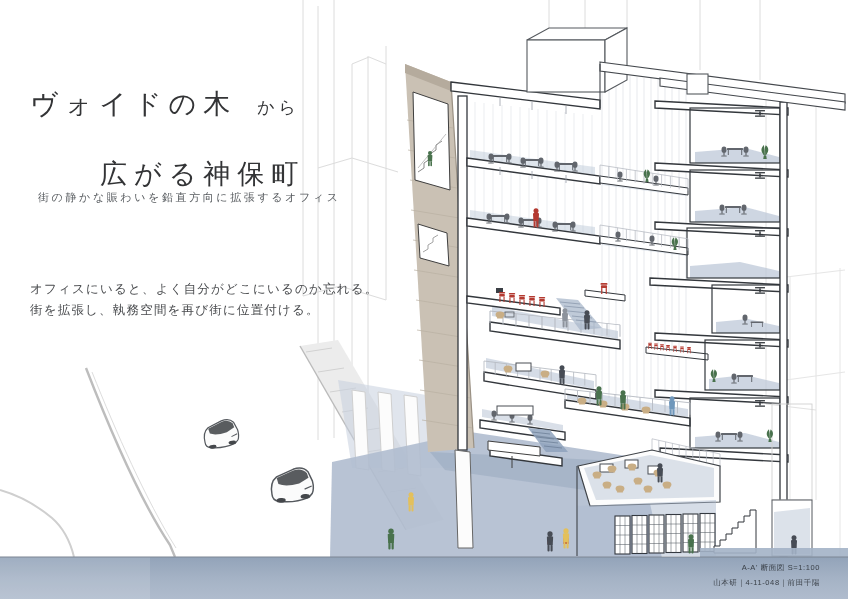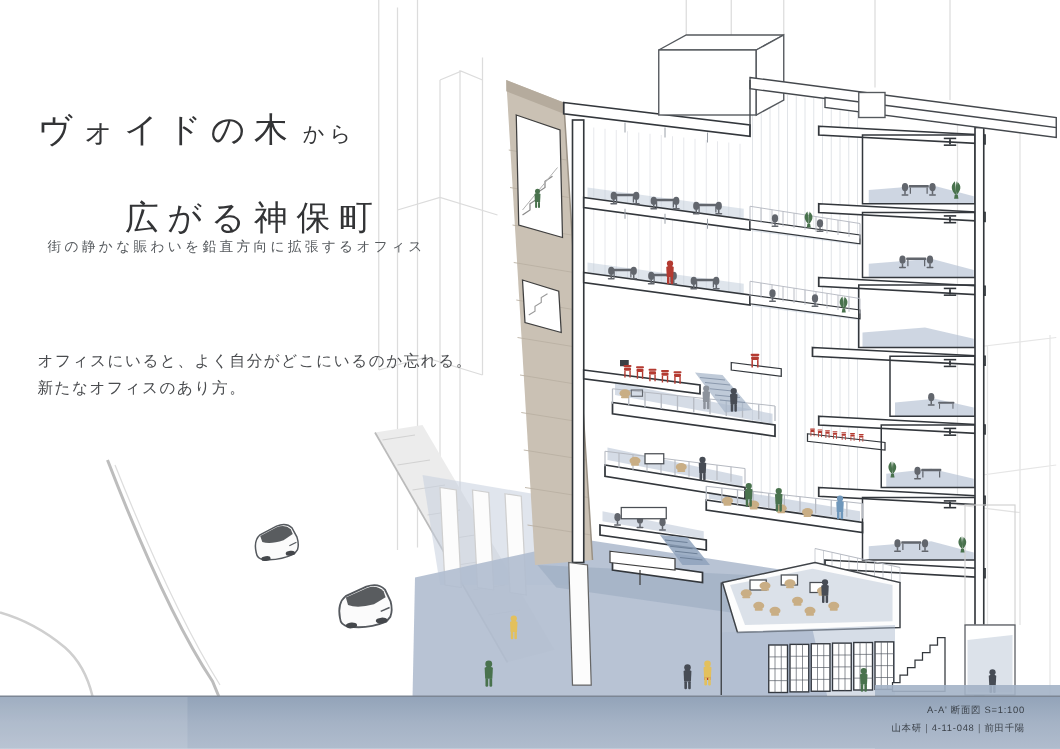--- a/index.html
+++ b/index.html
@@ -3,21 +3,21 @@
 <meta charset="utf-8">
 <style>
   html,body{margin:0;padding:0;}
   body{width:848px;height:599px;position:relative;overflow:hidden;background:#ffffff;
        font-family:"Liberation Sans",sans-serif;}
   .abs{position:absolute;}
   #scene{position:absolute;left:0;top:0;z-index:0;}
   .txt{z-index:2;}
   .title-line{white-space:nowrap;}
   .title-main{font-size:27px;letter-spacing:7px;color:#333436;font-weight:400;text-align:center;}
-  .title-conn{font-size:17px;letter-spacing:4px;color:#333436;margin-left:5px;}
+  .title-conn{font-size:17px;letter-spacing:4px;color:#333436;margin-left:20px;}
   .subtitle{font-size:11px;letter-spacing:2.6px;color:#565a5e;white-space:nowrap;}
   .statement{font-size:12.5px;line-height:21px;letter-spacing:1.2px;color:#4a4c4f;margin-top:19px;}
   .caption{font-size:7.5px;line-height:15px;color:#3a4048;letter-spacing:0.6px;text-align:right;white-space:nowrap;}
 </style>
 </head>
 <body>
 
 <svg id="scene" width="848" height="599" viewBox="0 0 848 599" aria-hidden="true">
   <defs>
     <linearGradient id="groundGrad" x1="0" y1="0" x2="0" y2="1">
@@ -373,19 +373,19 @@
 <div class="abs txt title-line" style="left:30px; top:86px;">
   <span class="title-main">ヴォイドの木</span><span class="title-conn">から</span>
 </div>
 <div class="abs txt title-line" style="left:100px; top:132px;margin-top:24px;">
   <span class="title-main">広がる神保町</span>
 </div>
 <div class="abs txt subtitle" style="left:38px; top:190px;">街の静かな賑わいを鉛直方向に拡張するオフィス</div>
 
 <div class="abs txt statement" style="left:30px; top:260px;">
   <div>オフィスにいると、よく自分がどこにいるのか忘れる。</div>
-  <div>新たなオフィスのあり方。</div>
+  <div>街を拡張し、執務空間を再び街に位置付ける。</div>
 </div>
 
 <div class="abs txt caption" style="right:28px; top:560px;">
   <div>A-A' 断面図 S=1:100</div>
   <div>山本研｜4-11-048｜前田千陽</div>
 </div>
 
 </body></html>

